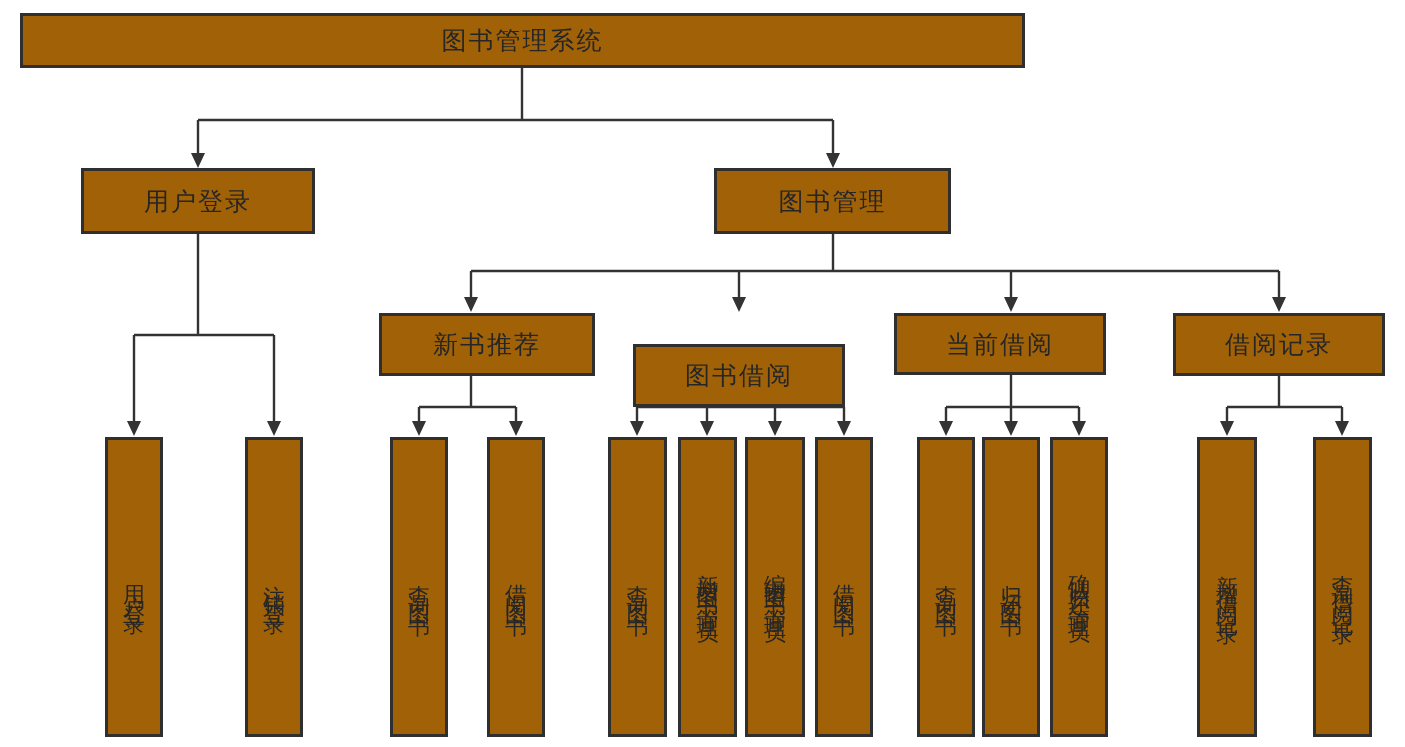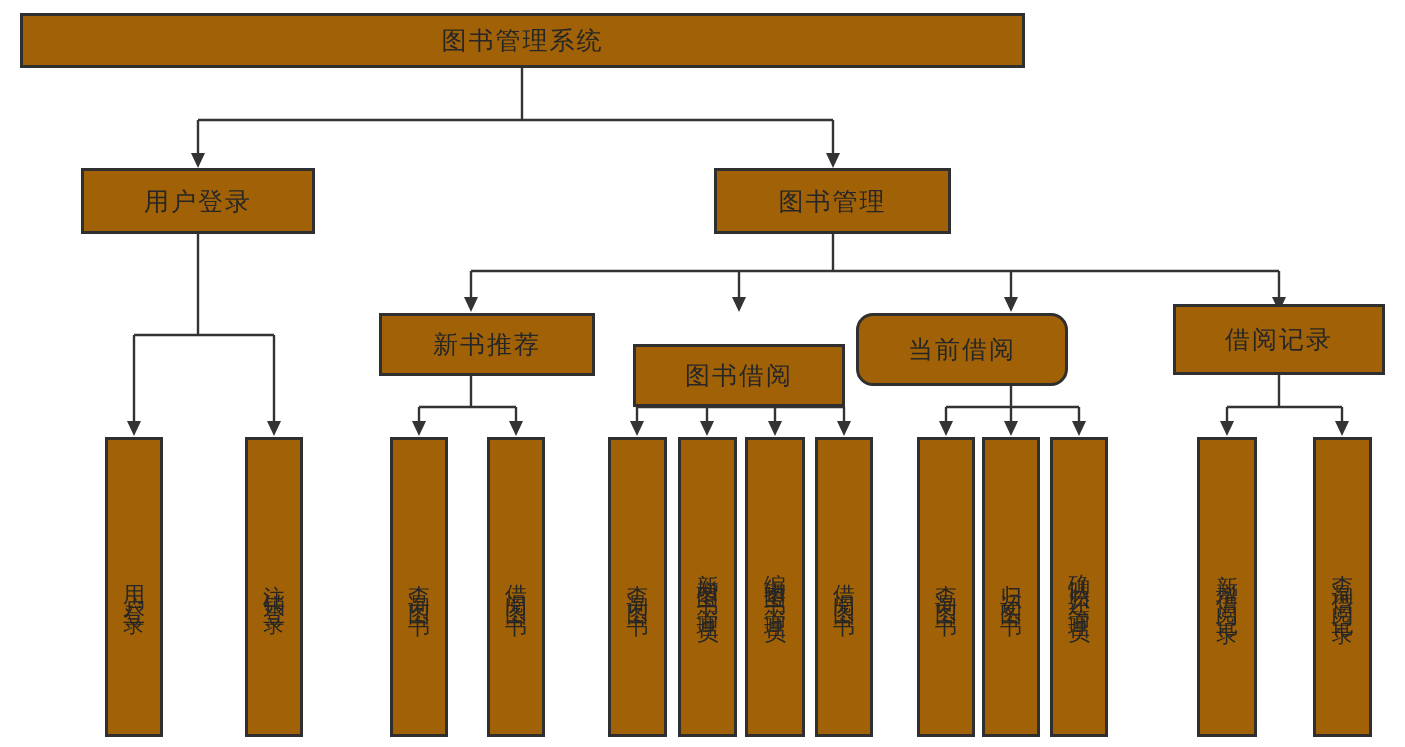--- a/index.html
+++ b/index.html
@@ -131,24 +131,24 @@
   <div class="box" style="left:714px; top:168px; width:237px; height:66px;">
     <span class="h-label">图书管理</span>
   </div>
 
   <div class="box" style="left:379px; top:313px; width:216px; height:63px;">
     <span class="h-label">新书推荐</span>
   </div>
   <div class="box" style="left:633px; top:313px; width:212px; height:63px;margin-top:31px;">
     <span class="h-label">图书借阅</span>
   </div>
-  <div class="box" style="left:856px; top:313px; width:212px; height:73px;border-radius:17px;">
+  <div class="box" style="left:894px; top:313px; width:212px; height:62px;">
     <span class="h-label">当前借阅</span>
   </div>
-  <div class="box" style="left:1173px; top:304px; width:212px; height:71px;">
+  <div class="box" style="left:1173px; top:313px; width:212px; height:63px;">
     <span class="h-label">借阅记录</span>
   </div>
 
   <div class="box v-box" style="left:105px; width:58px;">用户登录</div>
   <div class="box v-box" style="left:245px; width:58px;">注销登录</div>
 
   <div class="box v-box" style="left:390px; width:58px;">查询图书</div>
   <div class="box v-box" style="left:487px; width:58px;">借阅图书</div>
 
   <div class="box v-box" style="left:608px; width:59px;">查询图书</div>

